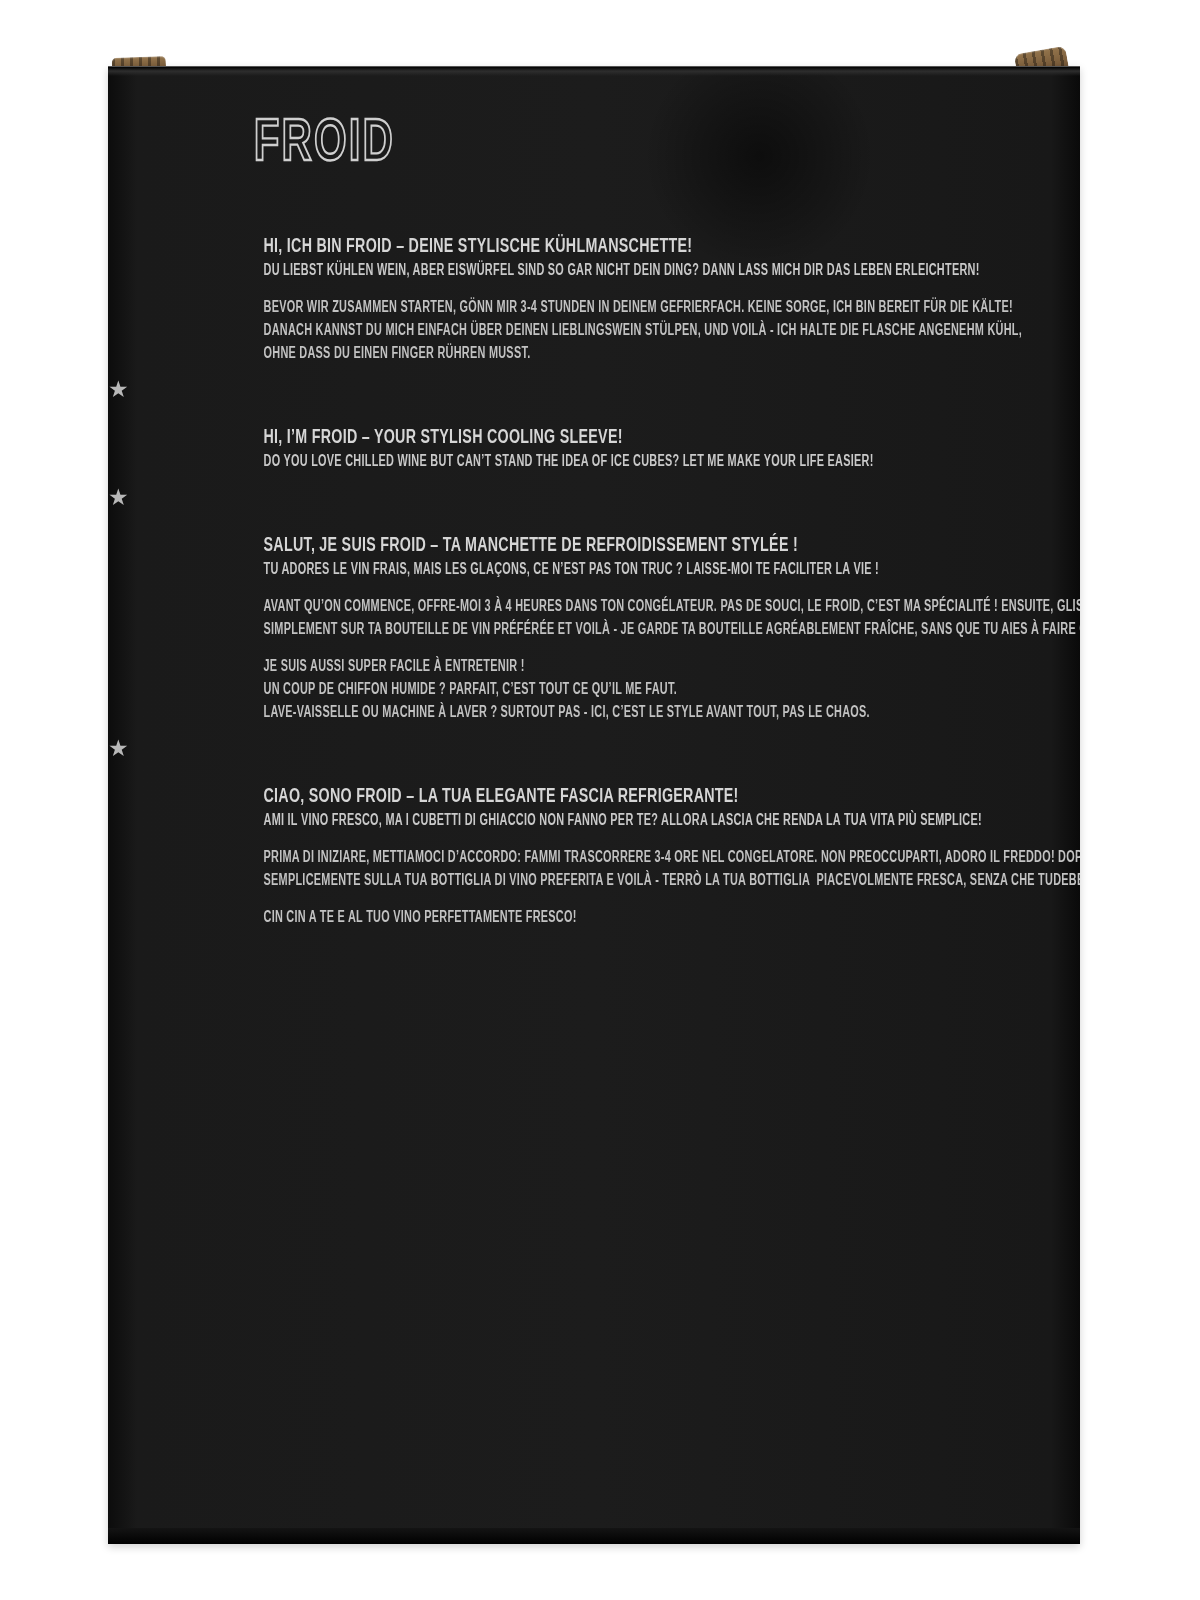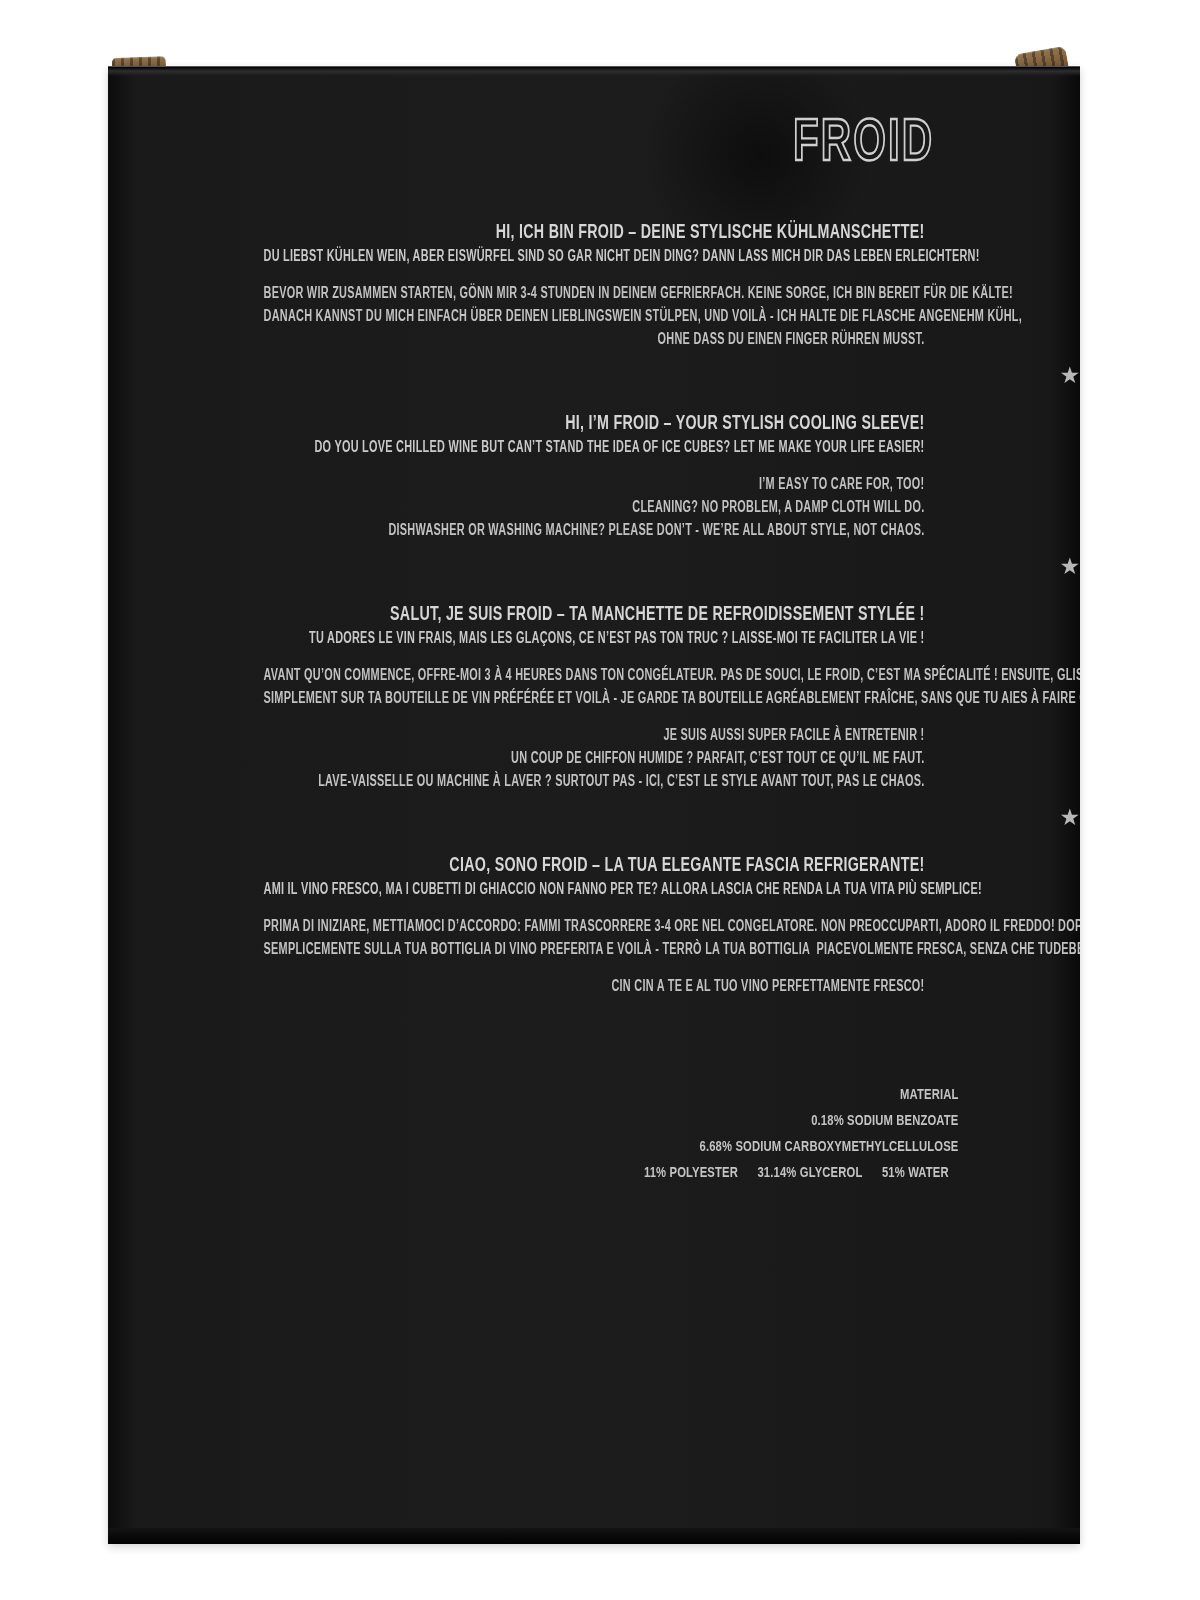--- a/index.html
+++ b/index.html
@@ -33,33 +33,33 @@
     position:absolute;z-index:1;border-radius:5px;
     background:
       repeating-linear-gradient(90deg, rgba(0,0,0,0.35) 0 3px, rgba(0,0,0,0) 3px 9px),
       linear-gradient(180deg,#93744c 0,#7a5c3a 55%,#55402a 100%);
     box-shadow:inset 0 1px 1px rgba(255,255,255,0.25);
   }
   .tape-left{left:112px;top:57px;width:54px;height:20px;transform:rotate(-2deg);}
   .tape-right{left:1016px;top:50px;width:52px;height:30px;transform:rotate(-10deg);border-radius:8px;}
 
   
-  .content{position:absolute;inset:0;text-align:right;color:#c6c6c6;}
+  .content{position:absolute;inset:0;text-align:left;color:#c6c6c6;}
   .condensed{
     font-weight:bold;white-space:nowrap;
     transform:scaleX(0.68);transform-origin:50% 0;
     letter-spacing:0.4px;
   }
   .logo{
     margin-top:42px;font-size:60px;line-height:64px;font-weight:bold;
     transform:scaleX(0.70);transform-origin:50% 0;letter-spacing:3px;
     color:rgba(0,0,0,0);-webkit-text-stroke:2.4px #cfcfcf;
     white-space:nowrap;
   }
-  .lang-section:first-of-type{margin-top:46px;}
+  .lang-section:first-of-type{margin-top:60px;}
   .sec-heading{font-size:21px;line-height:26px;color:#d6d6d6;}
   .sec-sub{font-size:16px;line-height:23px;color:#c9c9c9;}
   .para{margin-top:14px;}
   .body-line{font-size:16px;line-height:23px;color:#c2c2c2;}
   .star-row{margin:12px 0 18px;line-height:26px;}
   .star{font-size:23px;color:#b8b8b8;line-height:26px;display:inline-block;}
   .material{margin-top:84px;}
   .mat-line{
     font-size:15px;line-height:26px;font-weight:bold;color:#c4c4c4;
     white-space:nowrap;transform:scaleX(0.75);transform-origin:50% 0;
@@ -90,25 +90,20 @@
       </div>
     </section>
 
     <div class="star-row">
       <span class="star">★</span>
     </div>
 
     <section class="lang-section">
       <div class="sec-heading condensed">HI, I’M FROID – YOUR STYLISH COOLING SLEEVE!</div>
       <div class="sec-sub condensed">DO YOU LOVE CHILLED WINE BUT CAN’T STAND THE IDEA OF ICE CUBES? LET ME MAKE YOUR LIFE EASIER!</div>
-      <div class="para">
-        <div class="body-line condensed">I’M EASY TO CARE FOR, TOO!</div>
-        <div class="body-line condensed">CLEANING? NO PROBLEM, A DAMP CLOTH WILL DO.</div>
-        <div class="body-line condensed">DISHWASHER OR WASHING MACHINE? PLEASE DON’T - WE’RE ALL ABOUT STYLE, NOT CHAOS.</div>
-      </div>
     </section>
 
     <div class="star-row">
       <span class="star">★</span>
     </div>
 
     <section class="lang-section">
       <div class="sec-heading condensed">SALUT, JE SUIS FROID – TA MANCHETTE DE REFROIDISSEMENT STYLÉE !</div>
       <div class="sec-sub condensed">TU ADORES LE VIN FRAIS, MAIS LES GLAÇONS, CE N’EST PAS TON TRUC ? LAISSE-MOI TE FACILITER LA VIE !</div>
       <div class="para">
@@ -131,25 +126,17 @@
       <div class="sec-sub condensed">AMI IL VINO FRESCO, MA I CUBETTI DI GHIACCIO NON FANNO PER TE? ALLORA LASCIA CHE RENDA LA TUA VITA PIÙ SEMPLICE!</div>
       <div class="para">
         <div class="body-line condensed">PRIMA DI INIZIARE, METTIAMOCI D’ACCORDO: FAMMI TRASCORRERE 3-4 ORE NEL CONGELATORE. NON PREOCCUPARTI, ADORO IL FREDDO! DOPO DI CHE, INFILAMI</div>
         <div class="body-line condensed">SEMPLICEMENTE SULLA TUA BOTTIGLIA DI VINO PREFERITA E VOILÀ - TERRÒ LA TUA BOTTIGLIA &nbsp;PIACEVOLMENTE FRESCA, SENZA CHE TUDEBBA FARE NULLA.</div>
       </div>
       <div class="para">
         <div class="body-line condensed">CIN CIN A TE E AL TUO VINO PERFETTAMENTE FRESCO!</div>
       </div>
     </section>
 
-    <div class="material">
-      <div class="mat-line">MATERIAL</div>
-      <div class="mat-line">0.18% SODIUM BENZOATE</div>
-      <div class="mat-line">6.68% SODIUM CARBOXYMETHYLCELLULOSE</div>
-      <div class="mat-line">
-        <span class="mat-part">11% POLYESTER</span><span class="mat-part">31.14% GLYCEROL</span><span class="mat-part">51% WATER</span>
-      </div>
-    </div>
 
   </div>
 
   <div class="box-bottom-edge"></div>
 </div>
 
 </body></html>

